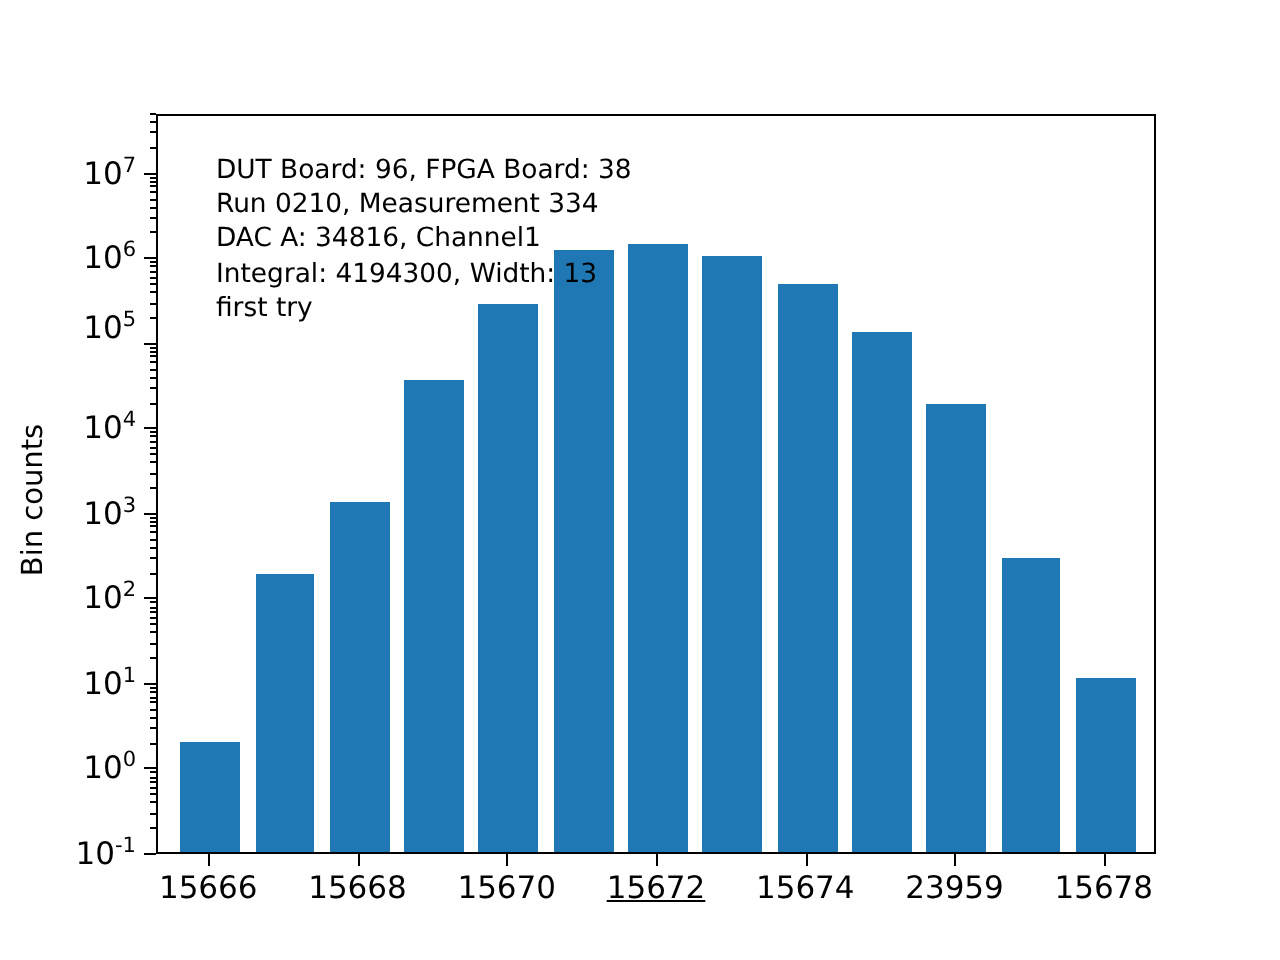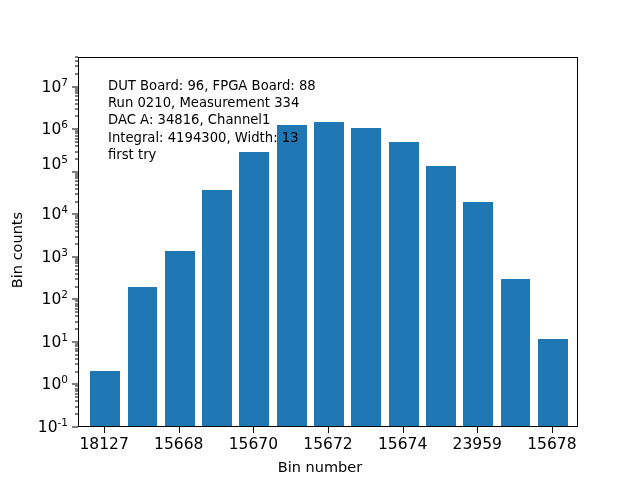--- a/index.html
+++ b/index.html
@@ -253,37 +253,36 @@
         <div class="bar" style="background: rgb(31, 119, 180); left: 272.388px; width: 29.8507px; height: 297.736px;"></div>
         <div class="bar" style="background: rgb(31, 119, 180); left: 309.701px; width: 29.8507px; height: 284.178px;"></div>
         <div class="bar" style="background: rgb(31, 119, 180); left: 347.015px; width: 29.8507px; height: 260.049px;"></div>
         <div class="bar" style="background: rgb(31, 119, 180); left: 384.328px; width: 29.8507px; height: 224.033px;"></div>
         <div class="bar" style="background: rgb(31, 119, 180); left: 421.642px; width: 29.8507px; height: 147.269px;"></div>
         <div class="bar" style="background: rgb(31, 119, 180); left: 458.955px; width: 29.8507px; height: 86.8281px;"></div>
       </div>
   </div>
 
   <div id="annotation">
-      <div>DUT Board: 96, FPGA Board: 88</div>
+      <div>DUT Board: 96, FPGA Board: 38</div>
       <div>Run 0210, Measurement 334</div>
       <div>DAC A: 34816, Channel1</div>
       <div>Integral: 4194300, Width: 13</div>
       <div>first try</div>
     </div>
 
   <div id="x-axis">
-    <div id="xlabel">Bin number</div>
   <div class="xtick-mark" style="left: 104.119px;"></div>
-      <div class="xtick-label" style="left: 104.119px;">18127</div>
+      <div class="xtick-label" style="left: 104.119px;">15666</div>
       <div class="xtick-mark" style="left: 178.746px;"></div>
       <div class="xtick-label" style="left: 178.746px;">15668</div>
       <div class="xtick-mark" style="left: 253.373px;"></div>
       <div class="xtick-label" style="left: 253.373px;">15670</div>
       <div class="xtick-mark" style="left: 328px;"></div>
-      <div class="xtick-label" style="left: 328px;">15672</div>
+      <div class="xtick-label" style="left: 328px; text-decoration: underline;">15672</div>
       <div class="xtick-mark" style="left: 402.627px;"></div>
       <div class="xtick-label" style="left: 402.627px; text-align: center;">15674</div>
       <div class="xtick-mark" style="left: 477.254px;"></div>
       <div class="xtick-label" style="left: 477.254px;">23959</div>
       <div class="xtick-mark" style="left: 551.881px;"></div>
       <div class="xtick-label" style="left: 551.881px;">15678</div>
     </div>
 
 </div>
 

